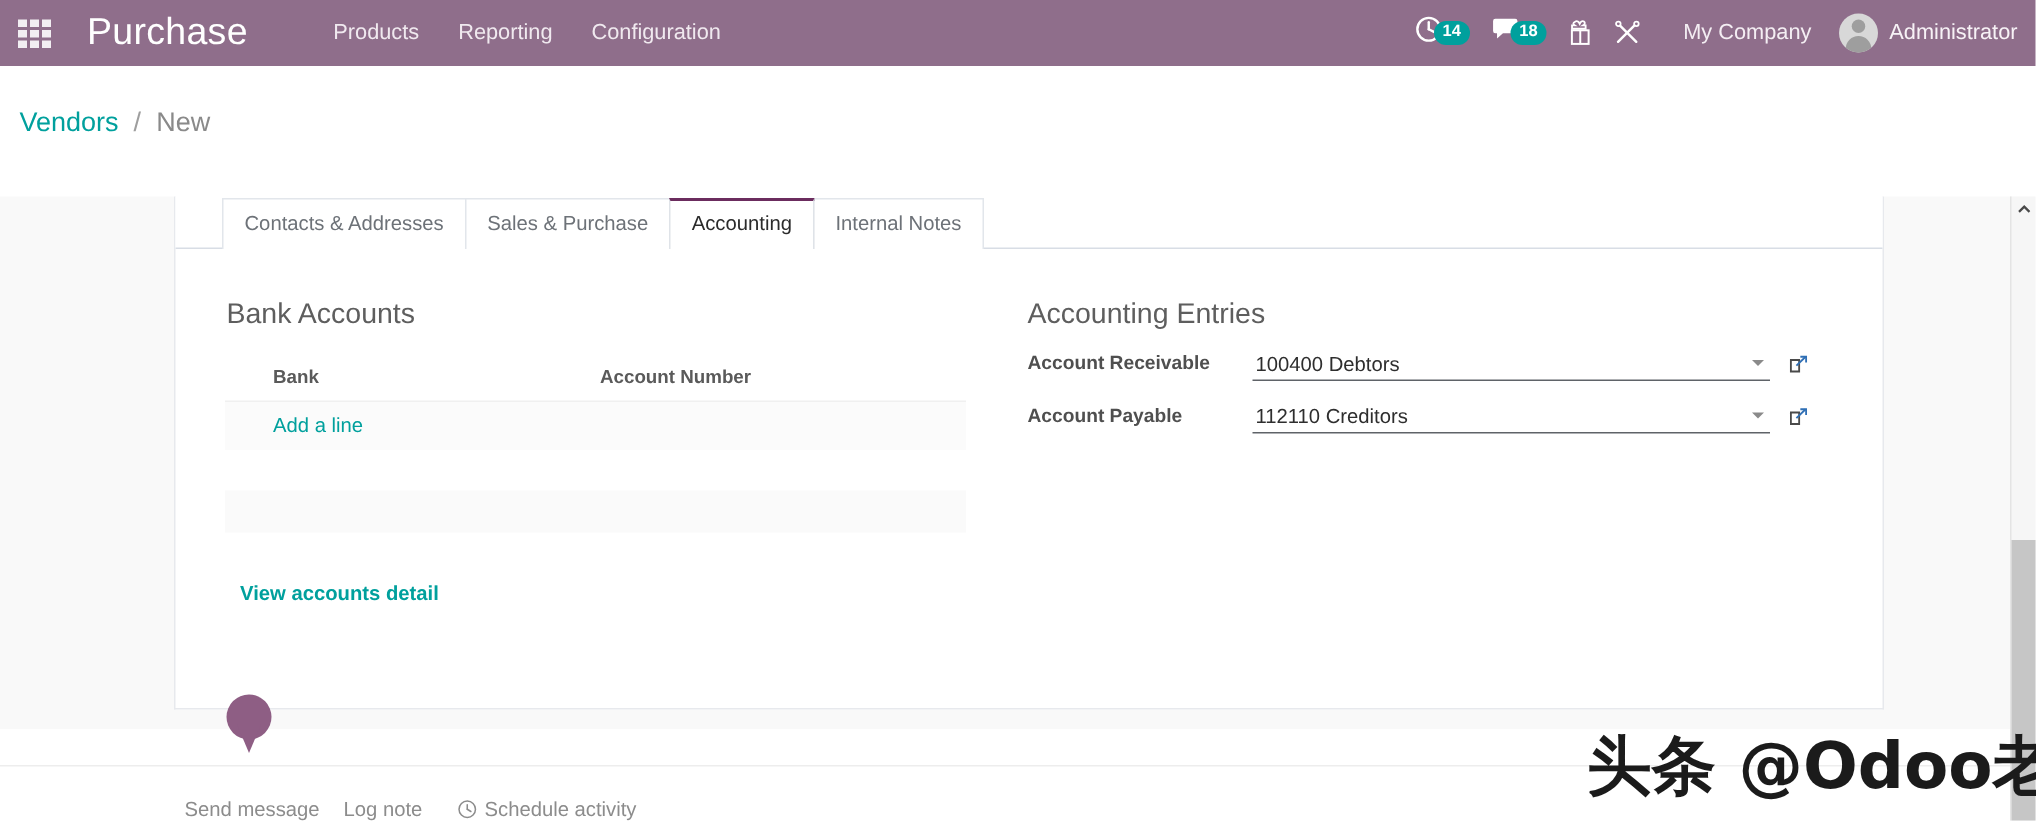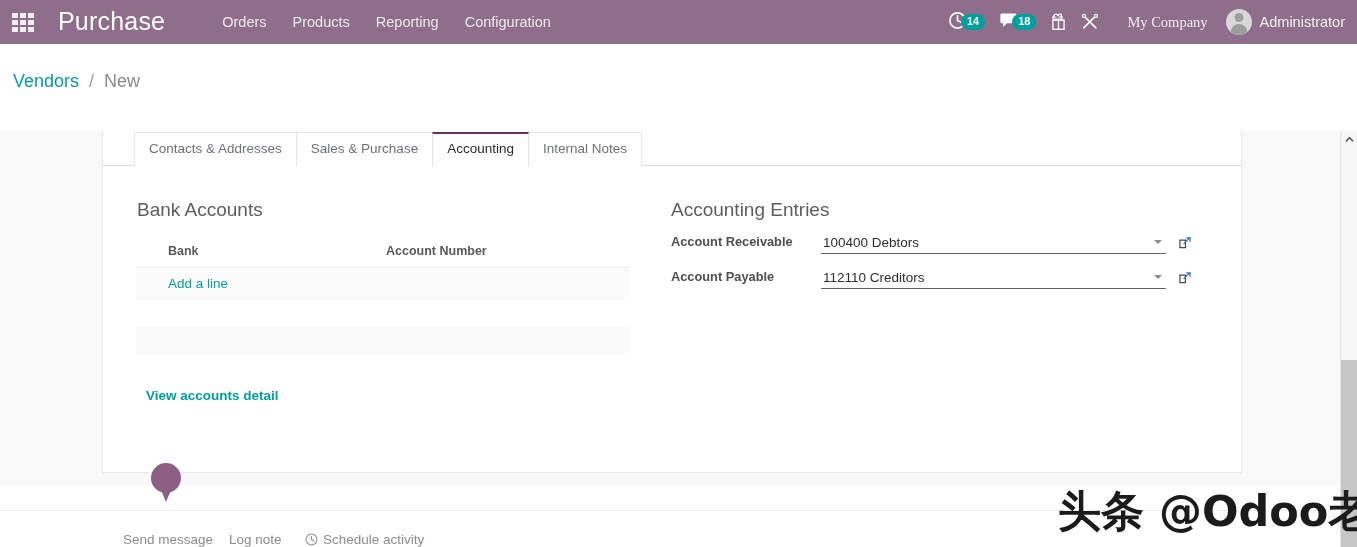--- a/index.html
+++ b/index.html
@@ -49,21 +49,21 @@
     margin-right: 14px; cursor: pointer;
   }
   .badge {
     background: #00a09d; color: #fff; font-size: 11px; font-weight: bold;
     border-radius: 9px; padding: 1px 6px 2px; line-height: 13px;
     margin-left: -6px; position: relative; z-index: 2;
   }
   .ico { display: block; }
   #company-name {
     font-size: 14.5px; color: #f4eef3; padding: 0 14px;
-    cursor: pointer; white-space: nowrap; font-family: Liberation Serif, serif;
+    cursor: pointer; white-space: nowrap;
   }
   #user-menu {
     display: flex; align-items: center; cursor: pointer; padding-left: 4px; text-align: center;
   }
   #avatar {
     width: 26px; height: 26px; border-radius: 50%;
     background: #d8d8d8; margin-right: 8px;
     position: relative; overflow: hidden; flex: 0 0 auto;
   }
   #avatar::before {
@@ -103,21 +103,21 @@
     font-size: 12.5px; font-weight: bold; letter-spacing: .4px;
     padding: 7px 8px 8px; cursor: pointer; line-height: 12px;
   }
 
   
   #sheet-bg {
     position: absolute; left: 0; top: 131px; width: 1340px; height: 355px;
     background: #f9f9f9;
   }
   #sheet {
-    position: absolute; left: 102px; top: 131px;
+    position: absolute; left: 116px; top: 131px;
     width: 1140px; height: 342px;
     background: #ffffff;
     border: 1px solid #e7e9ed;
     border-top: none;
   }
 
   
   #tabs {
     position: absolute; left: 0; top: 0; height: 35px;
     width: 1138px;
@@ -292,21 +292,20 @@
         <i></i>
         <i></i>
         <i></i>
         <i></i>
         <i></i>
     </span>
   </div>
 
   <div id="brand">Purchase</div>
 
-  <div class="nav-link">Orders</div>
   <div class="nav-link">Products</div>
   <div class="nav-link">Reporting</div>
   <div class="nav-link">Configuration</div>
 
   <div id="nav-right">
 
     <div class="nav-icon-wrap">
       <span class="ico">
         <svg width="19" height="19" viewBox="0 0 20 20">
           <circle cx="10" cy="10" r="8" fill="none" stroke="#ffffff" stroke-width="1.7"></circle>

